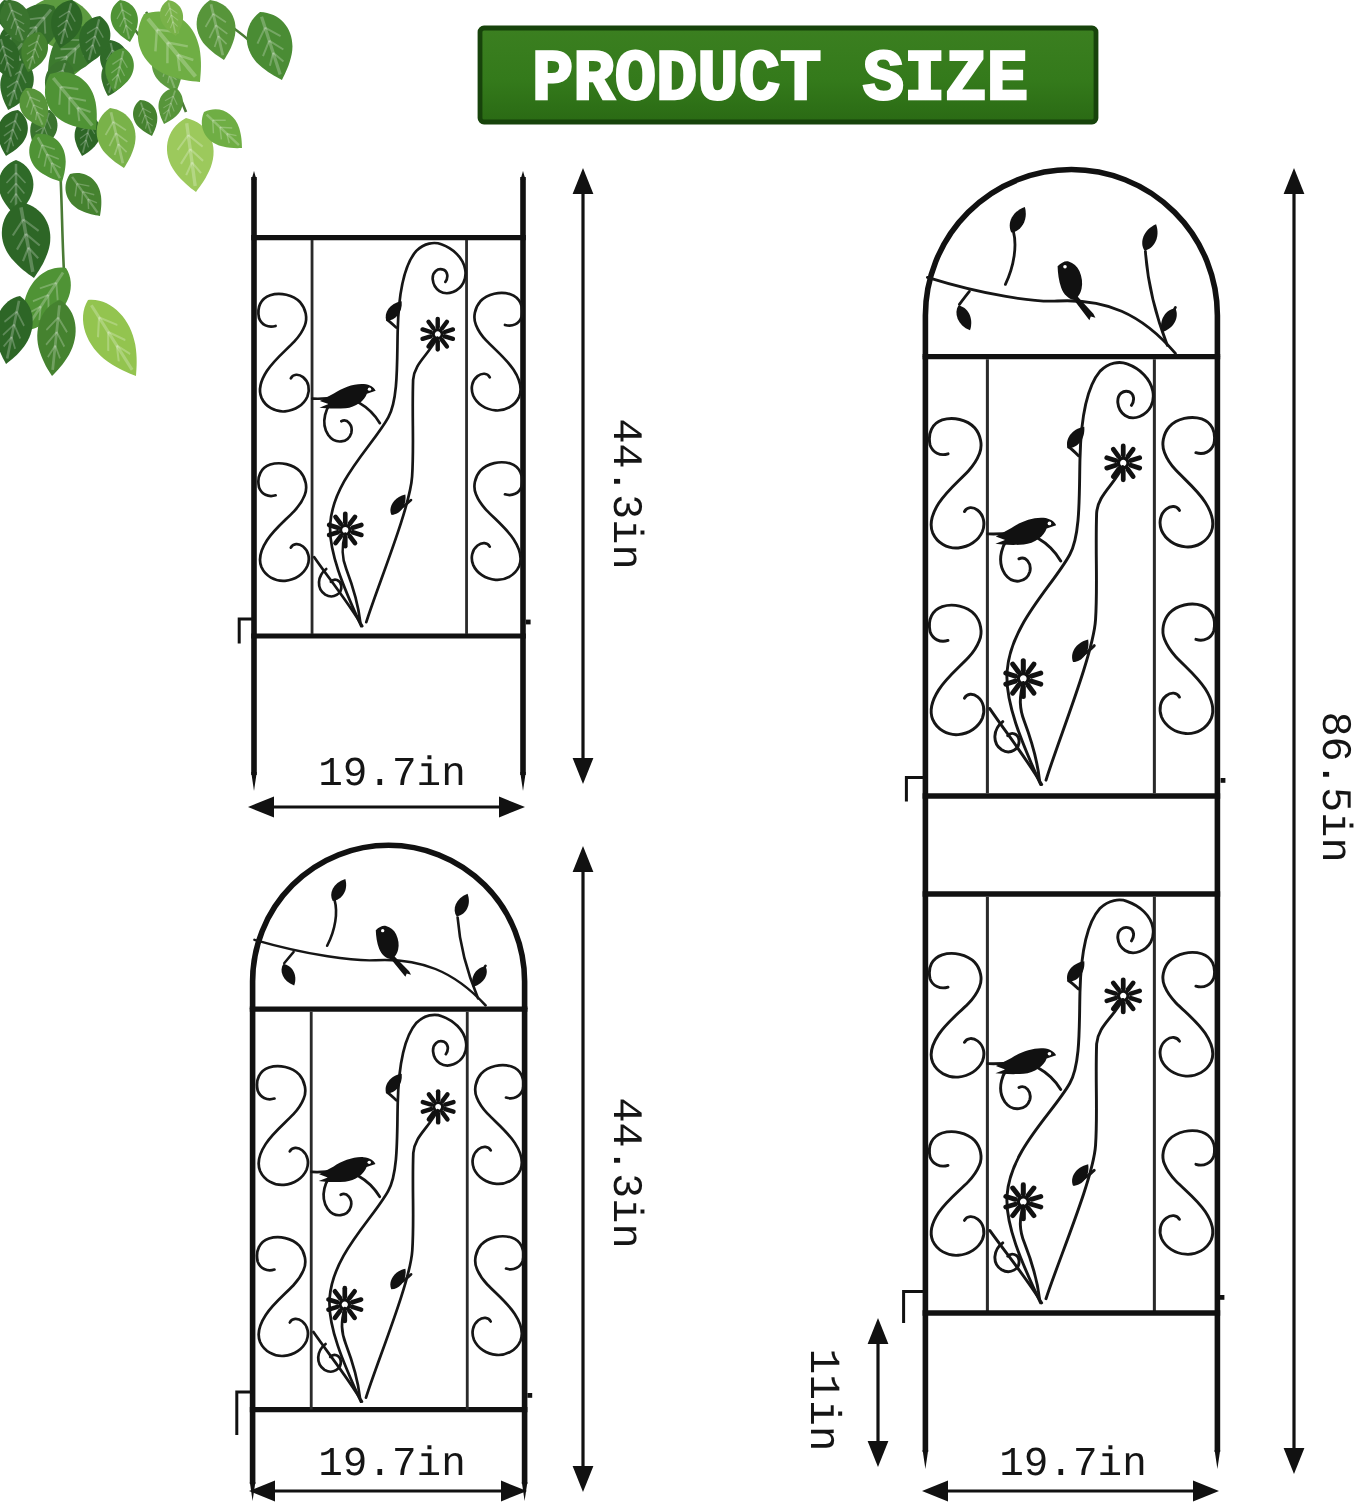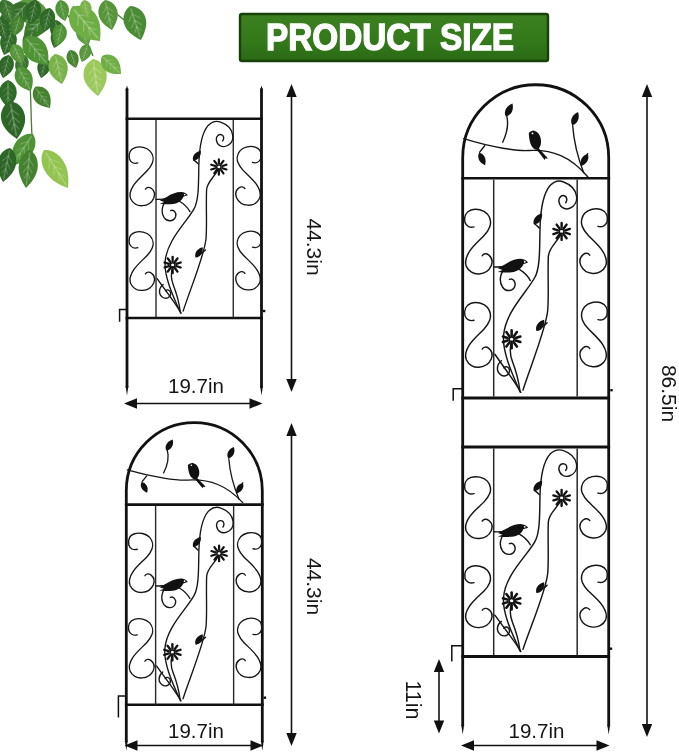--- a/index.html
+++ b/index.html
@@ -1,16 +1,16 @@
 <!DOCTYPE html>
 <html><head>
 <meta charset="utf-8">
 <style>
 html,body{margin:0;padding:0;background:#fff;}
-#canvas{position:relative;width:679px;height:752px;overflow:hidden;font-family:Liberation Sans, sans-serif;}
+#canvas{position:relative;width:679px;height:752px;overflow:hidden;font-family:Liberation Mono, monospace;}
 </style>
 </head>
 <body>
 <div id="canvas">
 <svg width="679" height="752" viewBox="0 0 679 752">
 <defs>
   <linearGradient id="bannergrad" x1="0" y1="0" x2="0" y2="1">
     <stop offset="0" stop-color="#3b7f20"></stop>
     <stop offset="0.55" stop-color="#347a1b"></stop>
     <stop offset="1" stop-color="#2a6a14"></stop>

